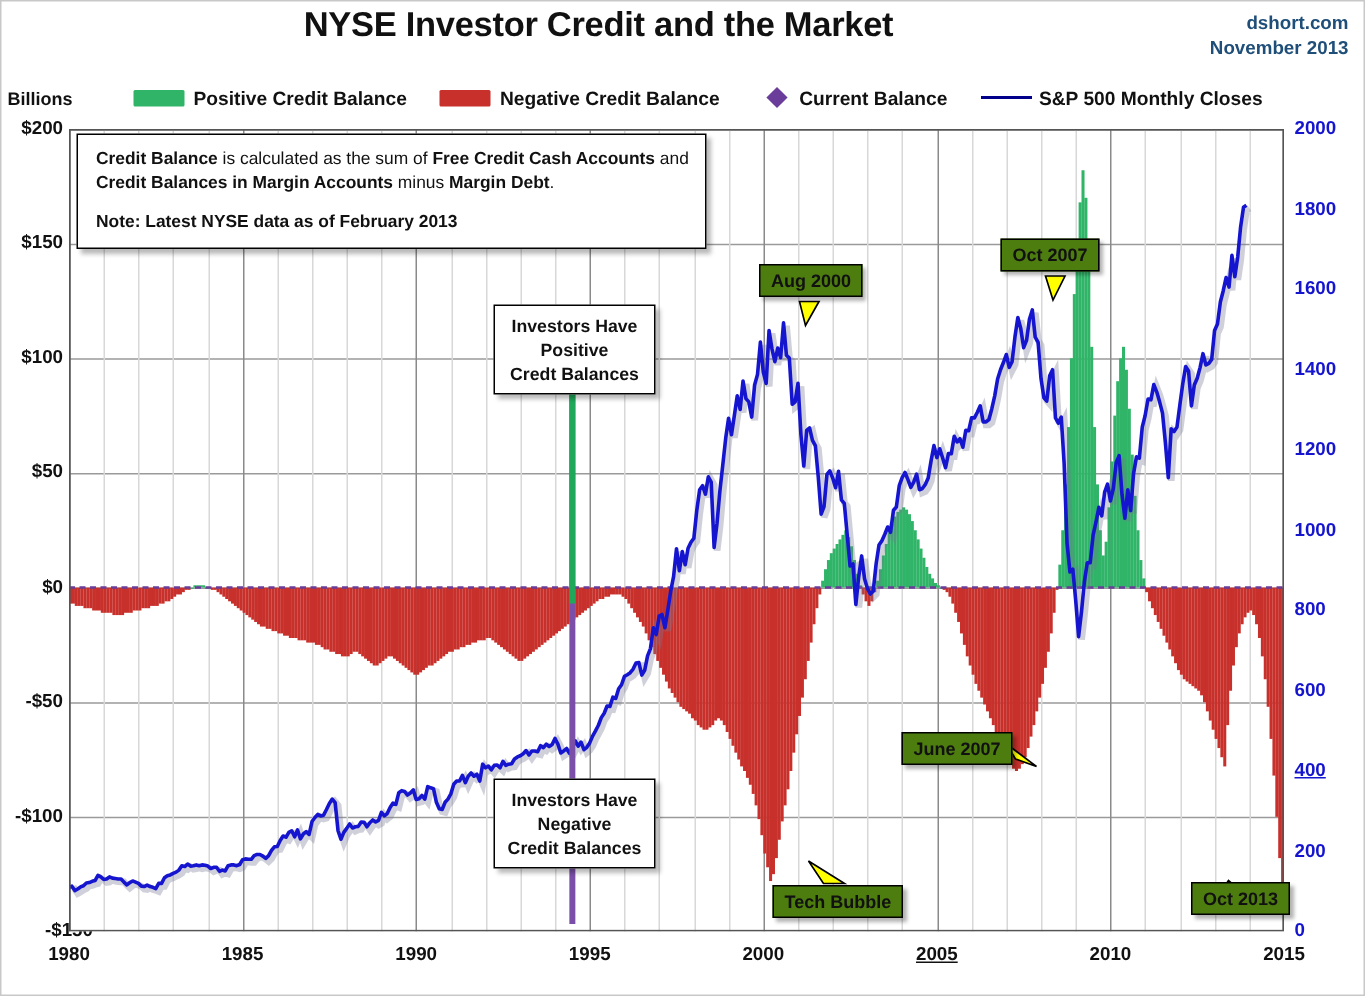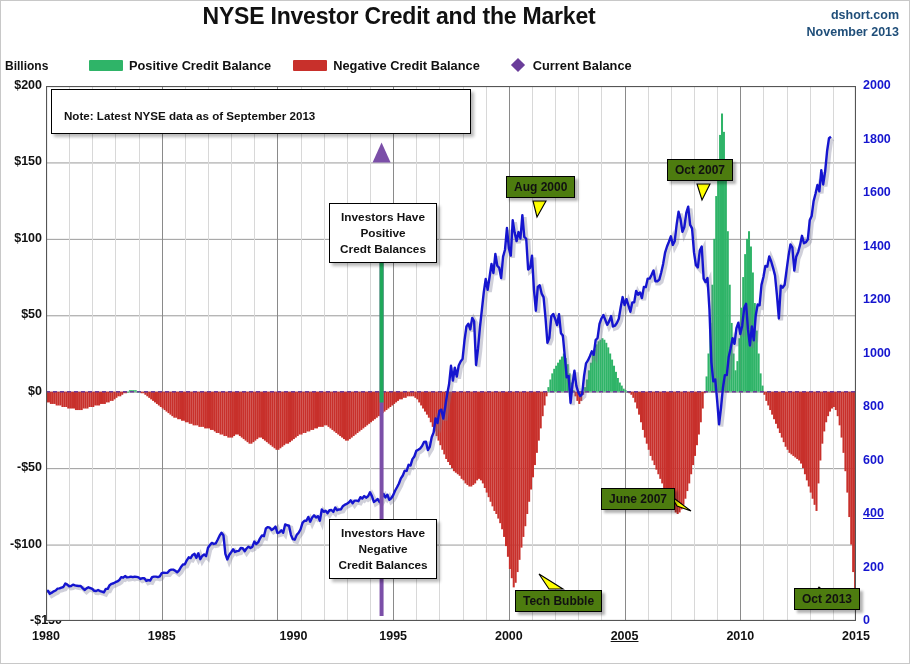--- a/index.html
+++ b/index.html
@@ -91,20 +91,24 @@
       <span>Positive Credit Balance</span>
     </div>
     <div class="lg-item">
       <div class="sw" style="background:#C8302B"></div>
       <span>Negative Credit Balance</span>
     </div>
     <div class="lg-item">
       <div class="sw-dia"></div>
       <span>Current Balance</span>
     </div>
+    <div class="lg-item">
+      <div class="sw-line"></div>
+      <span>S&amp;P 500 Monthly Closes</span>
+    </div>
   </div>
 
   <div id="ticksL">
       <div class="axisL" style="top: 77px;">$200</div>
       <div class="axisL" style="top: 153.429px;">$150</div>
       <div class="axisL" style="top: 229.857px;">$100</div>
       <div class="axisL" style="top: 306.286px;">$50</div>
       <div class="axisL" style="top: 382.714px;">$0</div>
       <div class="axisL" style="top: 459.143px;">-$50</div>
       <div class="axisL" style="top: 535.571px;">-$100</div>
@@ -119,21 +123,21 @@
       <div class="axisR" style="top: 344.5px;">1000</div>
       <div class="axisR" style="top: 398px;">800</div>
       <div class="axisR" style="top: 451.5px;">600</div>
       <div class="axisR" style="top: 505px; text-decoration: underline;">400</div>
       <div class="axisR" style="top: 558.5px;">200</div>
       <div class="axisR" style="top: 612px;">0</div>
     </div>
   <div id="ticksX">
       <div class="axisX" style="left: 15px;">1980</div>
       <div class="axisX" style="left: 130.714px;">1985</div>
-      <div class="axisX" style="left: 246.429px; text-align: right;">1990</div>
+      <div class="axisX" style="left: 246.429px;">1990</div>
       <div class="axisX" style="left: 362.143px;">1995</div>
       <div class="axisX" style="left: 477.857px;">2000</div>
       <div class="axisX" style="left: 593.571px; text-decoration: underline;">2005</div>
       <div class="axisX" style="left: 709.286px;">2010</div>
       <div class="axisX" style="left: 825px;">2015</div>
     </div>
 
   <div id="plot">
     <svg id="svg" width="810" height="535" viewBox="0 0 810 535">
         <rect x="0" y="0" width="810" height="535" fill="#fff"></rect>
@@ -638,21 +642,25 @@
         <path d="M 487 115 L 500 115 L 491 131 Z" fill="#FFFF00" stroke="#000" stroke-width="1.1"></path>
         <path d="M 651 98 L 664 98 L 656 114 Z" fill="#FFFF00" stroke="#000" stroke-width="1.1"></path>
         <path d="M 631 420 L 625 410 L 645 425 Z" fill="#FFFF00" stroke="#000" stroke-width="1.1"></path>
         <path d="M 503 503 L 493 488 L 517 503 Z" fill="#FFFF00" stroke="#000" stroke-width="1.1"></path>
         <path d="M 773 501 L 765 513 L 787 513 Z" fill="#FFFF00" stroke="#000" stroke-width="1.1"></path>
         <rect x="0.5" y="0.5" width="809" height="534" fill="none" stroke="#555" stroke-width="1.2"></rect>
       </svg>
   </div>
 
   <div class="infobox">
-    <div class="note">Note: Latest NYSE data as of September 2013</div>
+    <div>
+      <b>Credit Balance</b><span> is calculated as the sum of </span><b>Free Credit Cash Accounts</b>
+      <span>and </span><b>Credit Balances in Margin Accounts</b><span> minus </span><b>Margin Debt</b><span>.</span>
+    </div>
+    <div class="note">Note: Latest NYSE data as of February 2013</div>
   </div>
 
   <div class="annbox" id="ann-pos">
     <div>Investors Have</div>
     <div>Positive</div>
     <div>Credt Balances</div>
   </div>
 
   <div class="annbox" id="ann-neg">
     <div>Investors Have</div>

